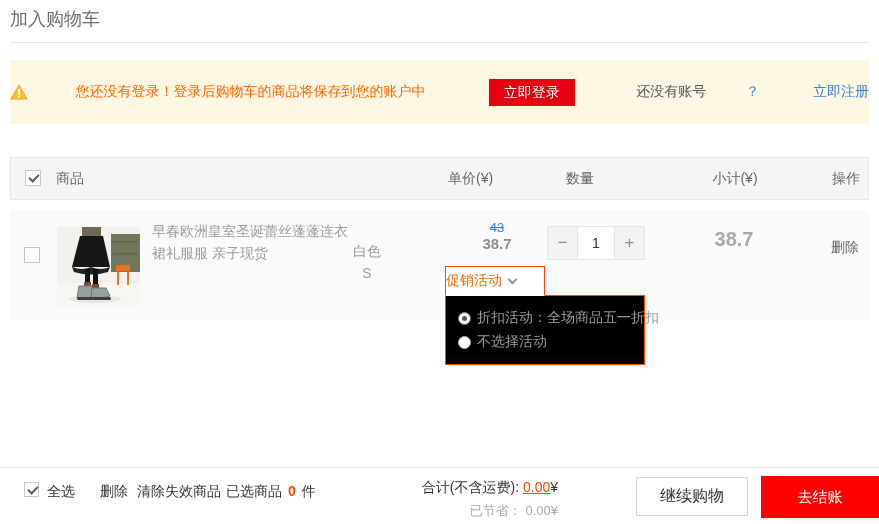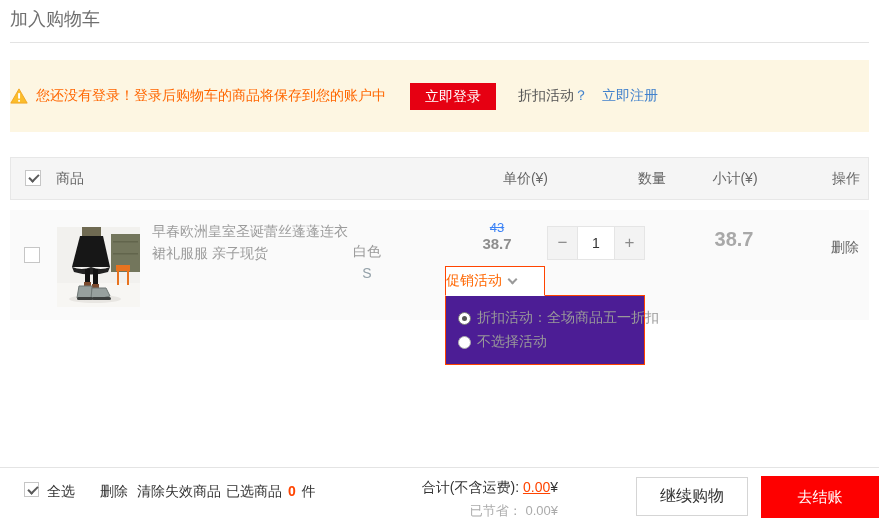--- a/index.html
+++ b/index.html
@@ -4,37 +4,37 @@
 <style>
   * { margin:0; padding:0; box-sizing:border-box; }
   html,body { background:#fff; }
   body { font-family:"Liberation Sans","DejaVu Sans",sans-serif; }
   .page { position:relative; width:879px; height:524px; background:#fff; overflow:hidden; }
 
   .page-title { position:absolute; left:10px; top:7px; font-size:18px; color:#6f6f6f; }
   .divider { position:absolute; left:10px; width:859px; top:42px; border-top:1px solid #e3e3e3; }
 
   
-  .notice { position:absolute; left:10px; top:60px; width:859px; height:72px;
-            background:#fdf6e2; display:flex; align-items:center; justify-content:flex-start; }
+  .notice { position:absolute; left:10px; top:60px; width:859px; height:64px;
+            background:#fdf6e2; display:flex; align-items:center; justify-content:space-between; }
   .notice .warn-icon { width:18px; height:16px; margin-right:8px; flex:0 0 auto; }
   .notice .msg { color:#ff6600; font-size:14px; }
   .login-btn { margin-left:24px; background:#e60012; color:#fff; font-size:14px;
                border:none; padding:5px 15px; height:27px; cursor:pointer; }
   .no-account { margin-left:22px; color:#555; font-size:14px; }
   .qmark { color:#4282cc; font-size:14px; }
   .register-link { color:#4282cc; font-size:14px; text-decoration:none; margin-left:14px; cursor:pointer; }
 
   
   .thead { position:absolute; left:10px; top:157px; width:859px; height:43px;
            background:#f5f5f5; border:1px solid #e7e7e7; }
   .thead .col { position:absolute; top:0; height:41px; line-height:41px; font-size:14px; color:#666; }
   .col-product { left:45px; }
-  .col-price   { left:437px; width:100px; text-align:right; }
-  .col-qty     { left:555px; width:100px; text-align:right; }
+  .col-price   { left:437px; width:100px; text-align:left; }
+  .col-qty     { left:555px; width:100px; text-align:left; }
   .col-sub     { left:674px; width:100px; text-align:center; }
   .col-act     { left:785px; width:100px; text-align:center; }
 
   
   .checkbox { width:16px; height:16px; background:#fff; border:1px solid #c6c6c6; position:relative; cursor:pointer; display:inline-block; }
   .checkbox.checked::after { content:""; position:absolute; left:3px; top:3px; width:8px; height:4px;
       border-left:2px solid #5a5a5a; border-bottom:2px solid #5a5a5a; transform:rotate(-45deg); }
   .cb-head { position:absolute; left:14px; top:12px; }
 
   
@@ -61,21 +61,21 @@
               font-size:14px; color:#666; cursor:pointer; }
 
   
   .promo-tab { position:absolute; left:445px; top:266px; width:100px; height:30px; z-index:2;
                background:#fff; border:1px solid #ff4400; border-bottom:1px solid #fff;
                display:flex; align-items:center; cursor:pointer; }
   .promo-tab .lbl { color:#ff6600; font-size:14px; }
   .chev { width:7px; height:7px; border-right:2px solid #9a9a9a; border-bottom:2px solid #9a9a9a;
           transform:rotate(45deg); margin-left:7px; margin-top:-4px; }
   .promo-panel { position:absolute; left:445px; top:295px; width:200px; height:70px; z-index:1;
-                 background:#4c1d95; border:1px solid #ff4400; padding:10px 0 0 12px; }
+                 background:#000000; border:1px solid #ff4400; padding:10px 0 0 12px; }
   .promo-opt { display:flex; align-items:center; height:24px; cursor:pointer; }
   .radio { width:13px; height:13px; border:1px solid #adadad; border-radius:50%; position:relative;
            flex:0 0 auto; margin-right:6px; background:#fff; }
   .radio.checked { border-color:#777; }
   .radio.checked::after { content:""; position:absolute; left:3px; top:3px; width:5px; height:5px;
                           border-radius:50%; background:#555; }
   .promo-opt .olabel { font-size:14px; color:#999; white-space:nowrap; }
 
   
   .footer { position:absolute; left:0; top:467px; width:879px; height:40px; background:#fff;
@@ -105,21 +105,21 @@
   <div class="divider"></div>
 
   <div class="notice">
     <svg class="warn-icon" viewBox="0 0 20 18">
       <path d="M10 1 L19.2 17 H0.8 Z" fill="#fbbd2b" stroke="#f2a21d" stroke-width="1"></path>
       <rect x="9" y="5.5" width="2.2" height="6.5" rx="1" fill="#fff"></rect>
       <rect x="9" y="13.3" width="2.2" height="2.2" rx="1" fill="#fff"></rect>
     </svg>
     <span class="msg">您还没有登录！登录后购物车的商品将保存到您的账户中</span>
     <button class="login-btn">立即登录</button>
-    <span class="no-account">折扣活动</span>
+    <span class="no-account">还没有账号</span>
       <span class="qmark">？</span>
     <a class="register-link">立即注册</a>
   </div>
 
   <div class="thead">
     <span class="checkbox cb-head checked"></span>
     <span class="col col-product">商品</span>
     <span class="col col-price">单价(¥)</span>
     <span class="col col-qty">数量</span>
     <span class="col col-sub">小计(¥)</span>

